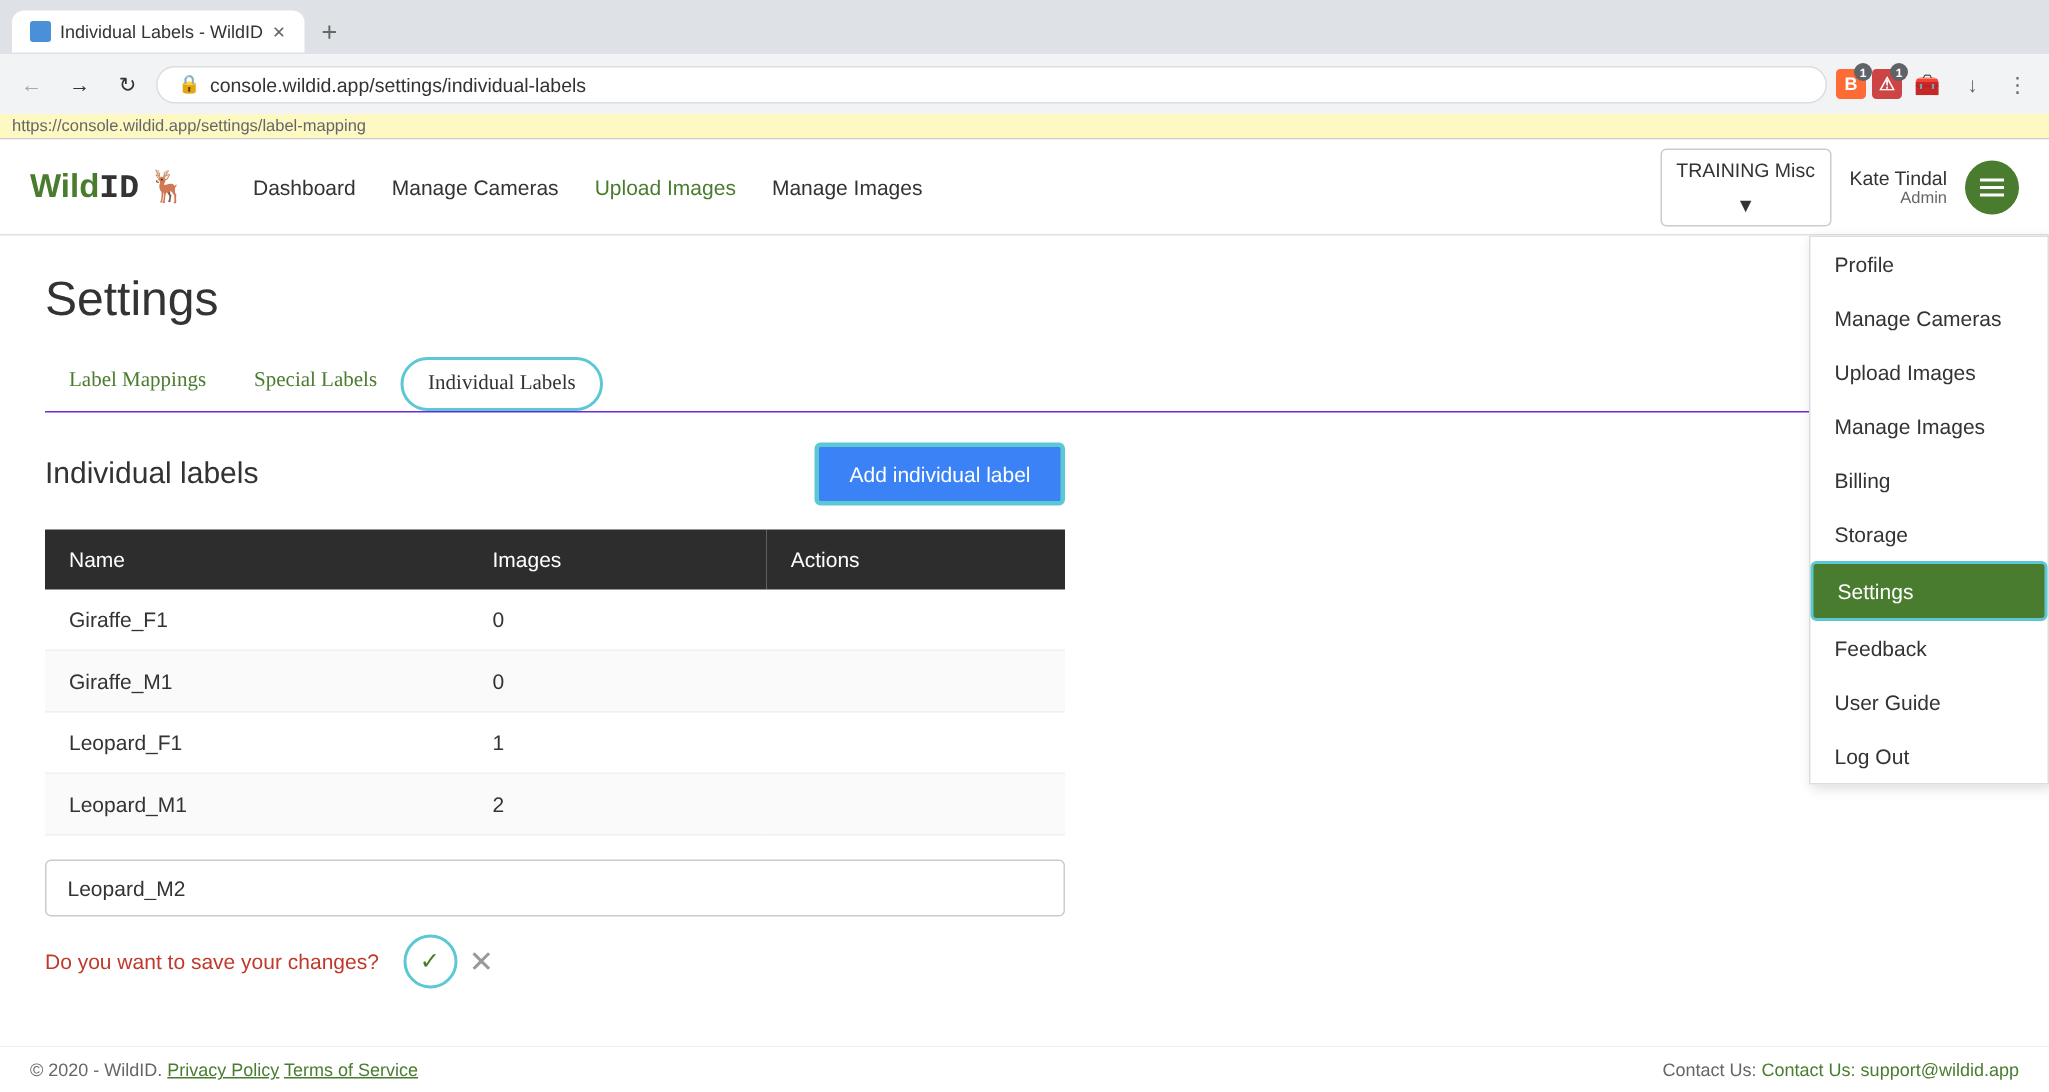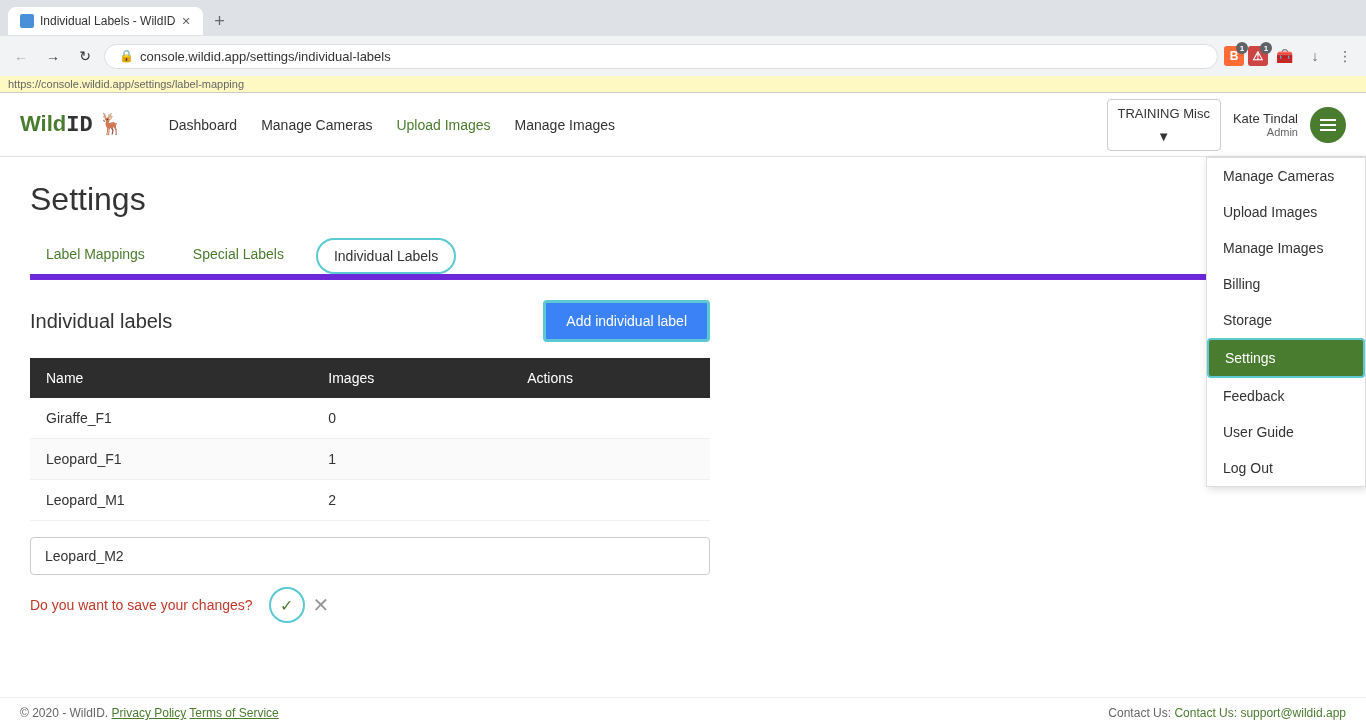--- a/index.html
+++ b/index.html
@@ -237,23 +237,24 @@
       padding: 24px 30px;
     }
     .page-title {
       font-size: 32px;
       font-weight: 300;
       color: #333;
       margin-bottom: 20px;
     }
     .tabs {
       display: flex;
-      gap: 16px;
+      gap: 0;
       margin-bottom: 0;
-      border-bottom: 6px solid #6d28d9;
+      border-bottom: 1px solid #6d28d9;
+      font-family: Liberation Serif, serif;
     }
     .tab {
       padding: 8px 16px;
       cursor: pointer;
       font-size: 14px;
       color: #4a7c2f;
       border-bottom: 2px solid transparent;
       margin-bottom: -1px;
     }
     .tab.active {
@@ -460,20 +461,21 @@
       <div class="user-role">Admin</div>
     </div>
     <div class="hamburger-btn">
       <span class="hamburger-line"></span>
       <span class="hamburger-line"></span>
       <span class="hamburger-line"></span>
     </div>
   </div>
 
   <div class="dropdown-menu">
+    <div class="dropdown-item">Profile</div>
     <div class="dropdown-item">Manage Cameras</div>
     <div class="dropdown-item">Upload Images</div>
     <div class="dropdown-item">Manage Images</div>
     <div class="dropdown-item">Billing</div>
     <div class="dropdown-item">Storage</div>
     <div class="dropdown-item active" style="border: 2px solid #5bc8d4; border-radius: 4px;">Settings</div>
     <div class="dropdown-item">Feedback</div>
     <div class="dropdown-item">User Guide</div>
     <div class="dropdown-item">Log Out</div>
   </div>
@@ -502,20 +504,25 @@
           <th>Actions</th>
         </tr>
       </thead>
       <tbody>
         <tr>
           <td>Giraffe_F1</td>
           <td>0</td>
           <td></td>
         </tr>
         <tr>
+          <td>Giraffe_M1</td>
+          <td>0</td>
+          <td></td>
+        </tr>
+        <tr>
           <td>Leopard_F1</td>
           <td>1</td>
           <td></td>
         </tr>
         <tr>
           <td>Leopard_M1</td>
           <td>2</td>
           <td></td>
         </tr>
       </tbody>

